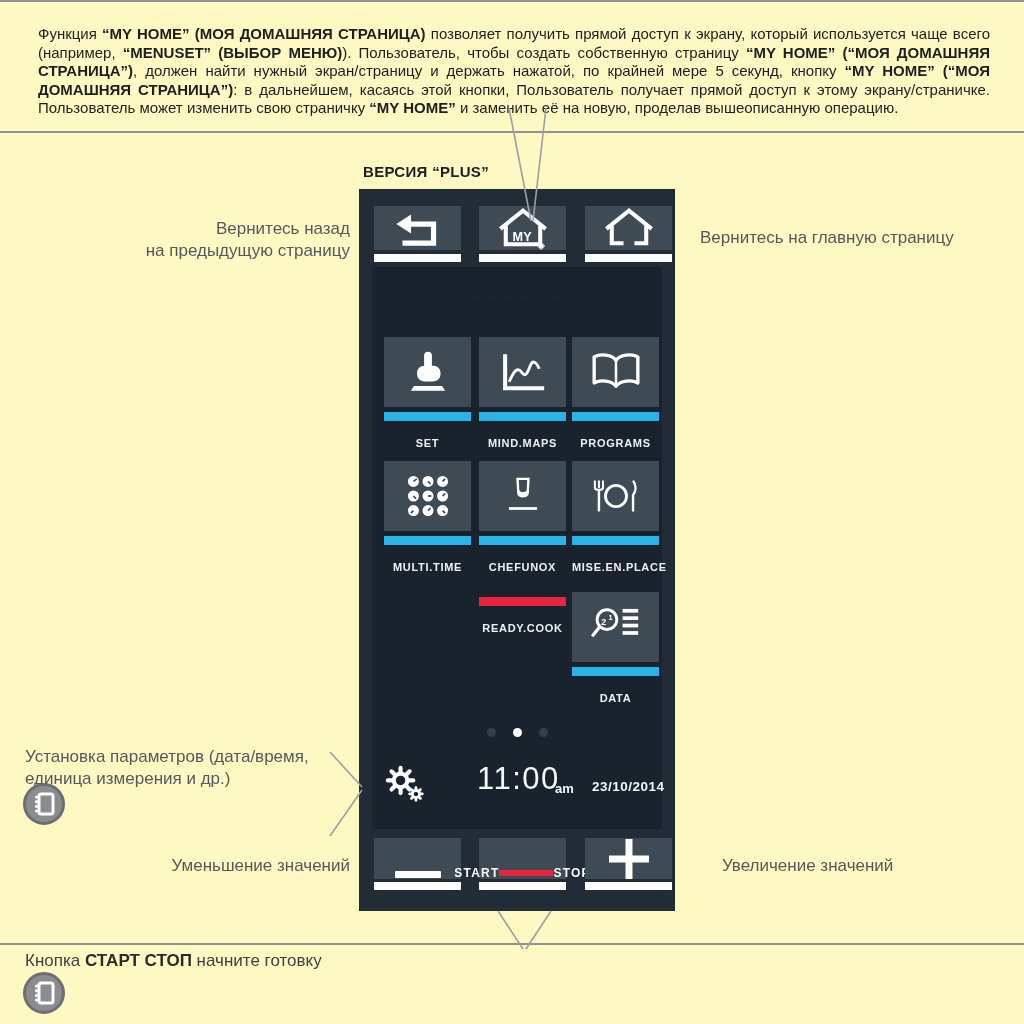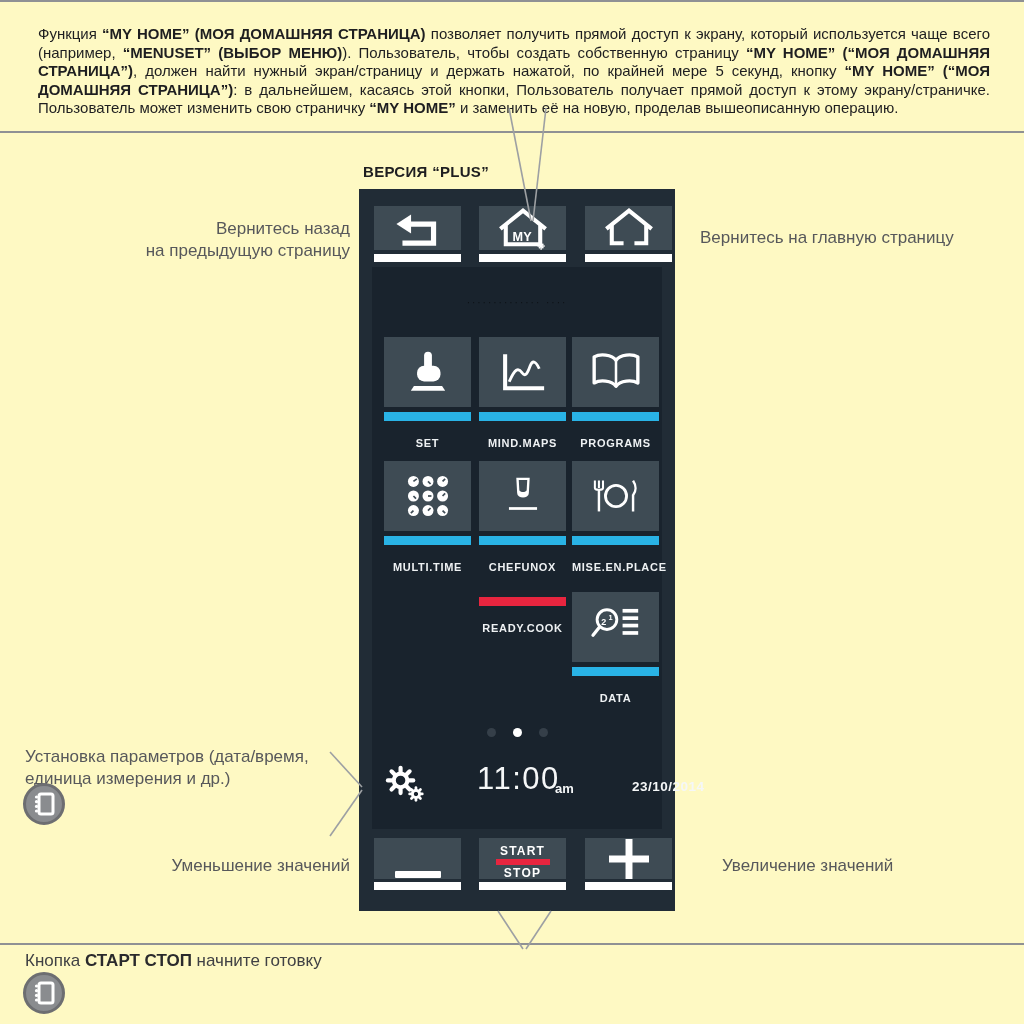--- a/index.html
+++ b/index.html
@@ -57,23 +57,23 @@
   .dots { position:absolute; left:0; top:539px; width:316px;
           display:flex; justify-content:center; gap:17px; }
   .dot { width:9px; height:9px; border-radius:50%; background:#353f49; display:inline-block; }
   .dot.active { background:#ffffff; }
 
   .gear { position:absolute; left:26px; top:576px; }
   .time { position:absolute; left:118px; top:572px; font-size:31px; color:#f5f7f8;
           letter-spacing:1.5px; }
   .meridiem { position:absolute; left:196px; top:592px; font-size:13px; font-weight:bold; color:#f5f7f8; }
   .date { position:absolute; left:233px; top:590px; font-size:13.5px; font-weight:bold;
-          color:#f5f7f8; letter-spacing:.5px;margin-left:40px; }
-
-  .startstop { display:flex; flex-direction:column; align-items:center; color:#fff;
+          color:#f5f7f8; letter-spacing:.5px; }
+
+  .startstop { display:flex; flex-direction:row; align-items:center; color:#fff;
                font-size:12px; font-weight:bold; letter-spacing:1.2px; line-height:1; }
   .redbar { width:54px; height:6px; margin:2px 0; }
 
   .manual-icon { position:absolute; }
   .footer-cap { position:absolute; left:25px; top:951px; font-size:17px; color:#404144; }
   .footer-cap .b { font-weight:bold; color:#2a2a2c; }
 </style>
 </head>
 <body>
 

